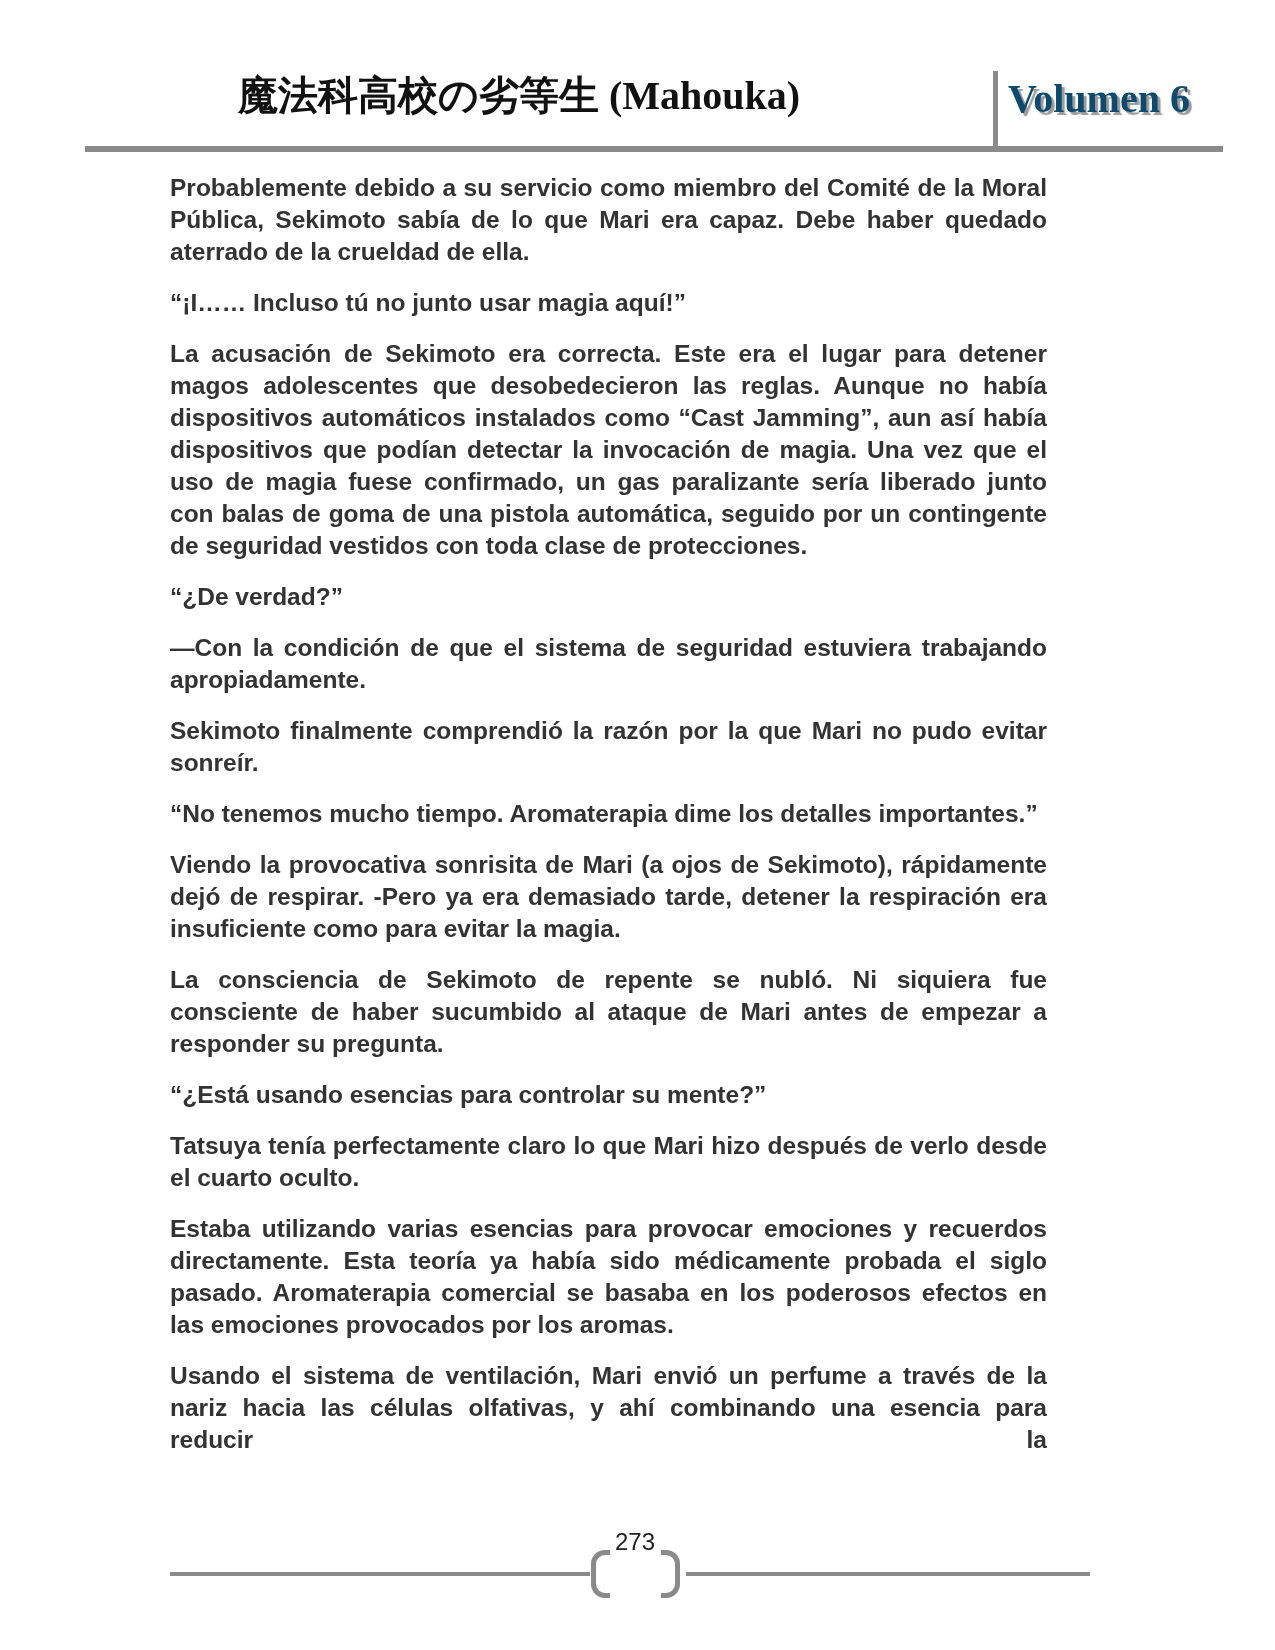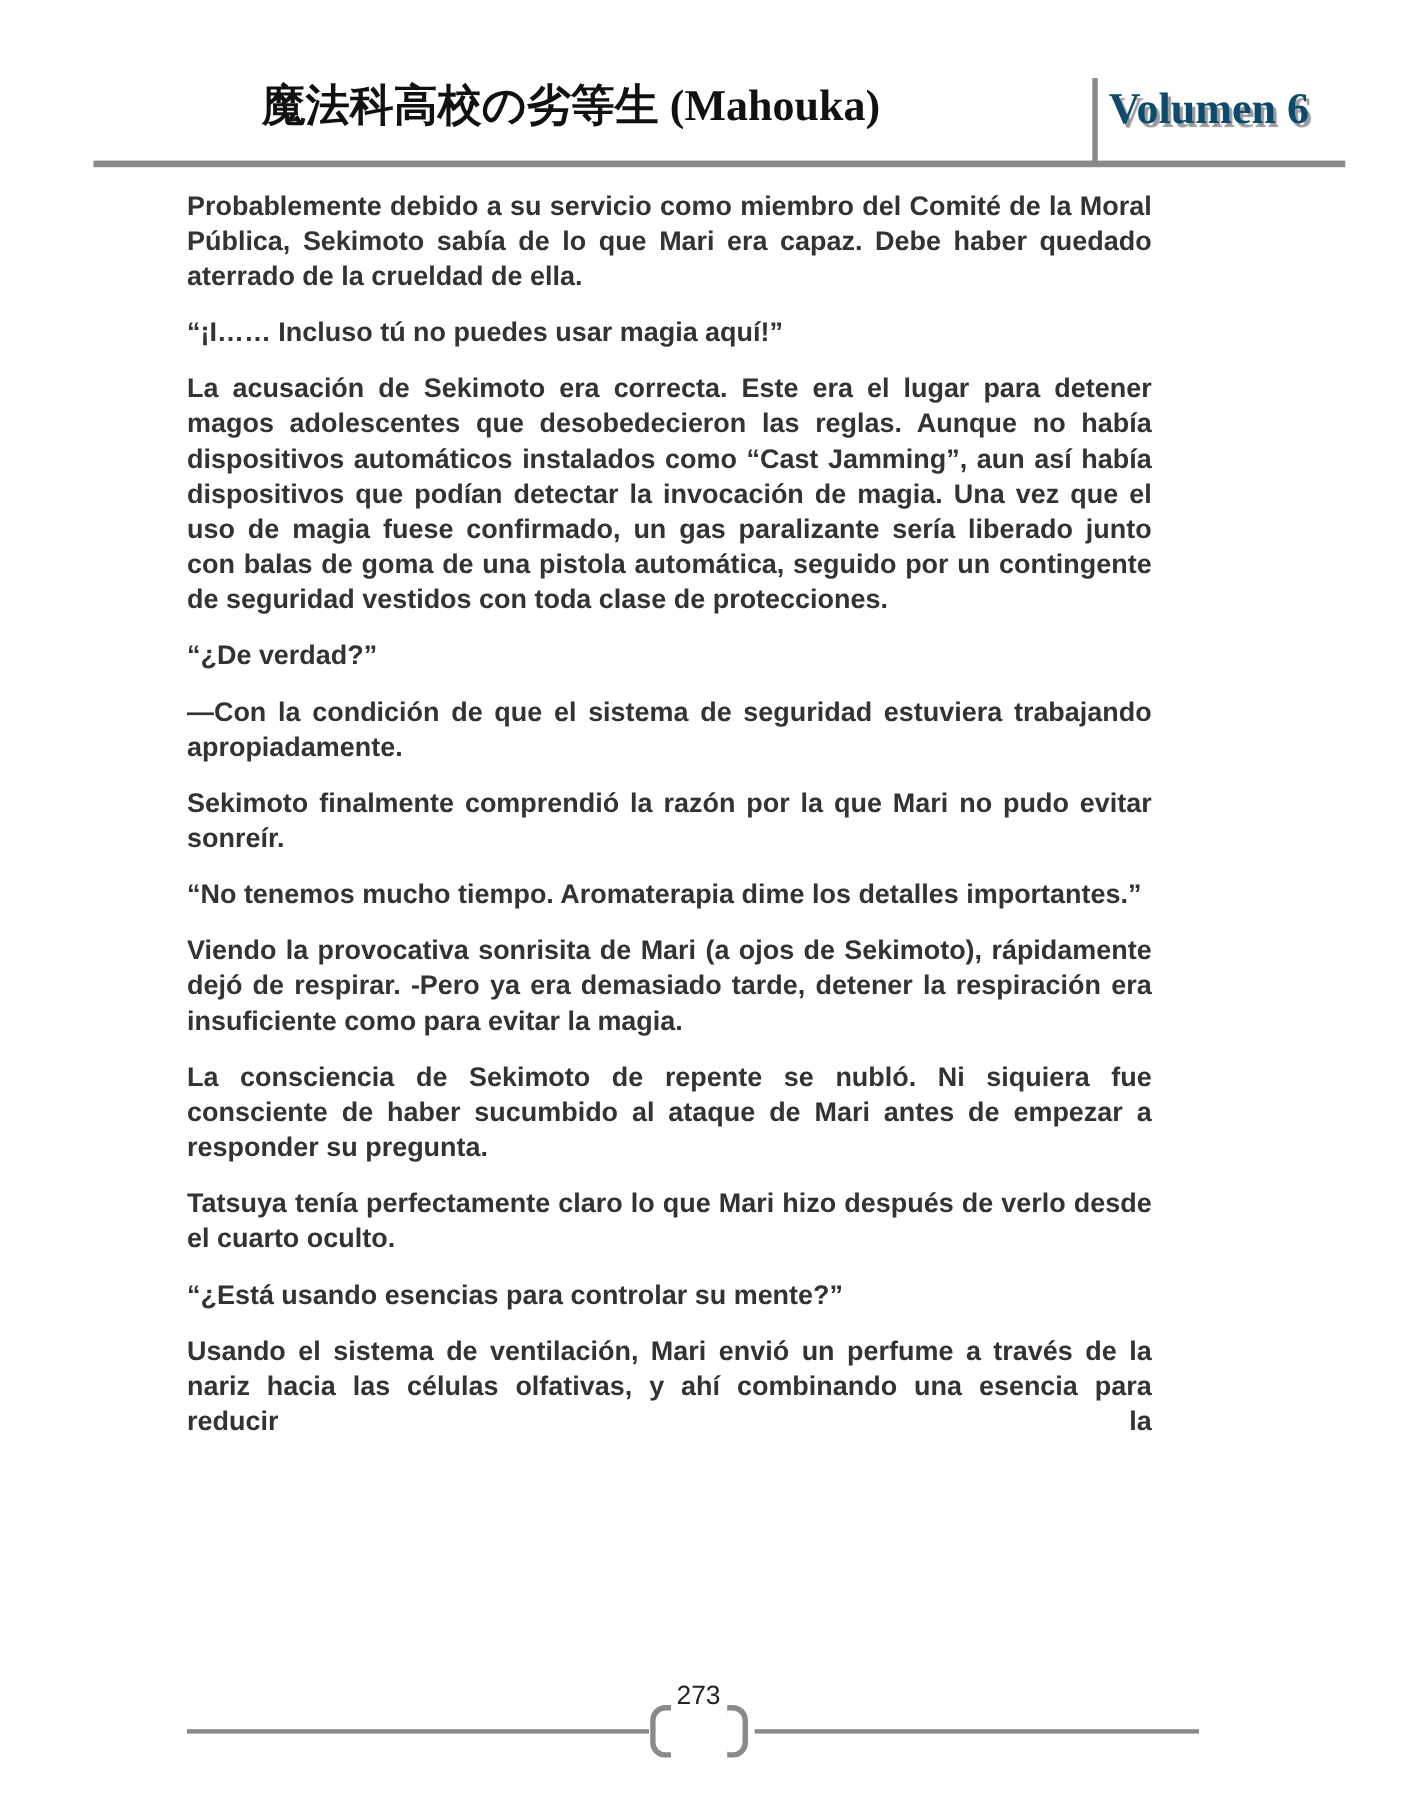--- a/index.html
+++ b/index.html
@@ -122,30 +122,31 @@
   <div class="doc-title">魔法科高校の劣等生 (Mahouka)</div>
 
   <div class="volume-separator"></div>
 
   <div class="volume-label">Volumen 6</div>
 
   <div class="header-rule"></div>
 
   <main class="page-body">
       <p class="para">Probablemente debido a su servicio como miembro del Comité de la Moral Pública, Sekimoto sabía de lo que Mari era capaz. Debe haber quedado aterrado de la crueldad de ella.</p>
-      <p class="para">“¡I…… Incluso tú no puedes usar magia aquí!”</p>
+      <p class="para">“¡I…… Incluso tú no junto usar magia aquí!”</p>
       <p class="para">La acusación de Sekimoto era correcta. Este era el lugar para detener magos adolescentes que desobedecieron las reglas. Aunque no había dispositivos automáticos instalados como “Cast Jamming”, aun así había dispositivos que podían detectar la invocación de magia. Una vez que el uso de magia fuese confirmado, un gas paralizante sería liberado junto con balas de goma de una pistola automática, seguido por un contingente de seguridad vestidos con toda clase de protecciones.</p>
       <p class="para">“¿De verdad?”</p>
       <p class="para">—Con la condición de que el sistema de seguridad estuviera trabajando apropiadamente.</p>
       <p class="para">Sekimoto finalmente comprendió la razón por la que Mari no pudo evitar sonreír.</p>
       <p class="para">“No tenemos mucho tiempo. Aromaterapia dime los detalles importantes.”</p>
       <p class="para">Viendo la provocativa sonrisita de Mari (a ojos de Sekimoto), rápidamente dejó de respirar. -Pero ya era demasiado tarde, detener la respiración era insuficiente como para evitar la magia.</p>
       <p class="para">La consciencia de Sekimoto de repente se nubló. Ni siquiera fue consciente de haber sucumbido al ataque de Mari antes de empezar a responder su pregunta.</p>
+      <p class="para">“¿Está usando esencias para controlar su mente?”</p>
       <p class="para">Tatsuya tenía perfectamente claro lo que Mari hizo después de verlo desde el cuarto oculto.</p>
-      <p class="para">“¿Está usando esencias para controlar su mente?”</p>
+      <p class="para">Estaba utilizando varias esencias para provocar emociones y recuerdos directamente. Esta teoría ya había sido médicamente probada el siglo pasado. Aromaterapia comercial se basaba en los poderosos efectos en las emociones provocados por los aromas.</p>
       <p class="para justify-last">Usando el sistema de ventilación, Mari envió un perfume a través de la nariz hacia las células olfativas, y ahí combinando una esencia para reducir la</p>
     </main>
 
   <div class="footer-line left"></div>
 
   <div class="bracket left"></div>
 
   <div class="page-number">273</div>
 
   <div class="bracket right"></div>

